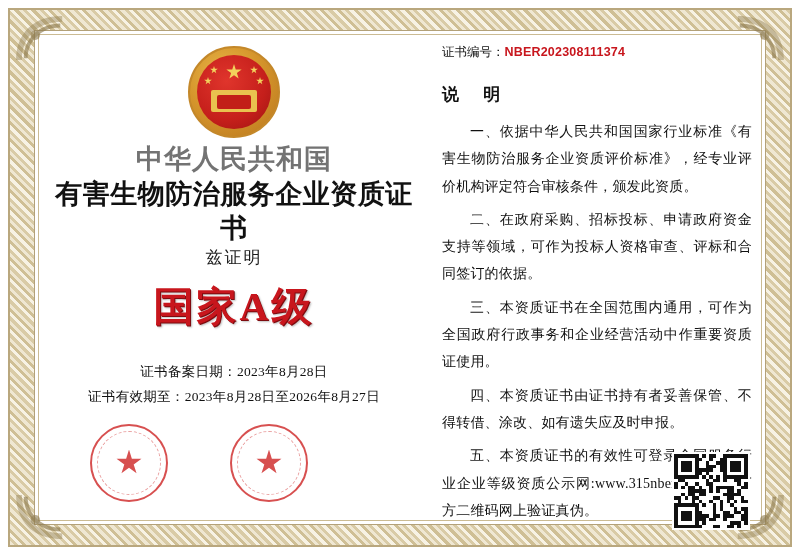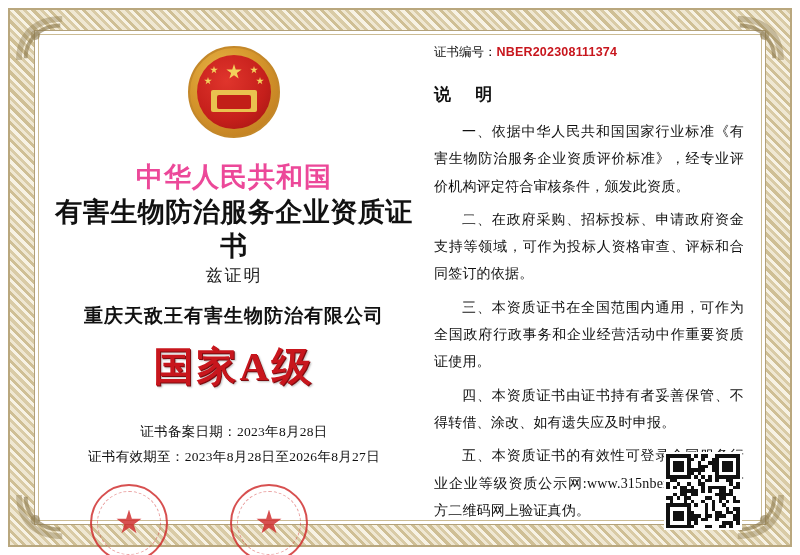--- a/index.html
+++ b/index.html
@@ -124,24 +124,24 @@
   }
   .emblem .s1 { left: 22px; top: 20px; }
   .emblem .s2 { left: 16px; top: 31px; }
   .emblem .s3 { left: 62px; top: 20px; }
   .emblem .s4 { left: 68px; top: 31px; }
 
   .title-main {
     font-family: "Liberation Serif", "DejaVu Serif", serif;
     font-weight: bold;
     font-size: 27px;
-    color: #ec4899;
+    color: #737373;
     line-height: 1.28;
     letter-spacing: 1px;
-    margin-top: 22px;
+    margin-top: 4px;
   }
   .title-sub {
     font-weight: bold;
     font-size: 27px;
     color: #111;
     line-height: 1.28;
     letter-spacing: .5px;
   }
   .zheng {
     font-size: 17px;
@@ -210,21 +210,21 @@
     display: flex;
     justify-content: flex-start;
     font-size: 11.5px;
     color: #222;
     letter-spacing: .2px;
   }
 
   
   .right-col {
     position: absolute;
-    right: 12px; top: 0;
+    right: 4px; top: 0;
     width: 310px;
   }
   .cert-no {
     font-size: 12.5px;
     color: #111;
     text-align: left;
     margin-top: 4px;
     white-space: nowrap;
   }
   .cert-no .num {
@@ -319,21 +319,20 @@
         <div class="sm-star s3"></div>
         <div class="sm-star s4"></div>
         <div class="gate"></div>
       </div>
 
       <div class="title-main">中华人民共和国</div>
       <div class="title-sub">有害生物防治服务企业资质证书</div>
 
       <div class="zheng">兹证明</div>
 
-      <div class="company">重庆天敌王有害生物防治有限公司</div>
 
       <div class="grade">国家A级</div>
 
       <div class="dates">
         <div class="row">
           <span>证书备案日期：</span><span>2023年8月28日</span>
         </div>
         <div class="row">
           <span>证书有效期至：</span><span>2023年8月28日至2026年8月27日</span>
         </div>

